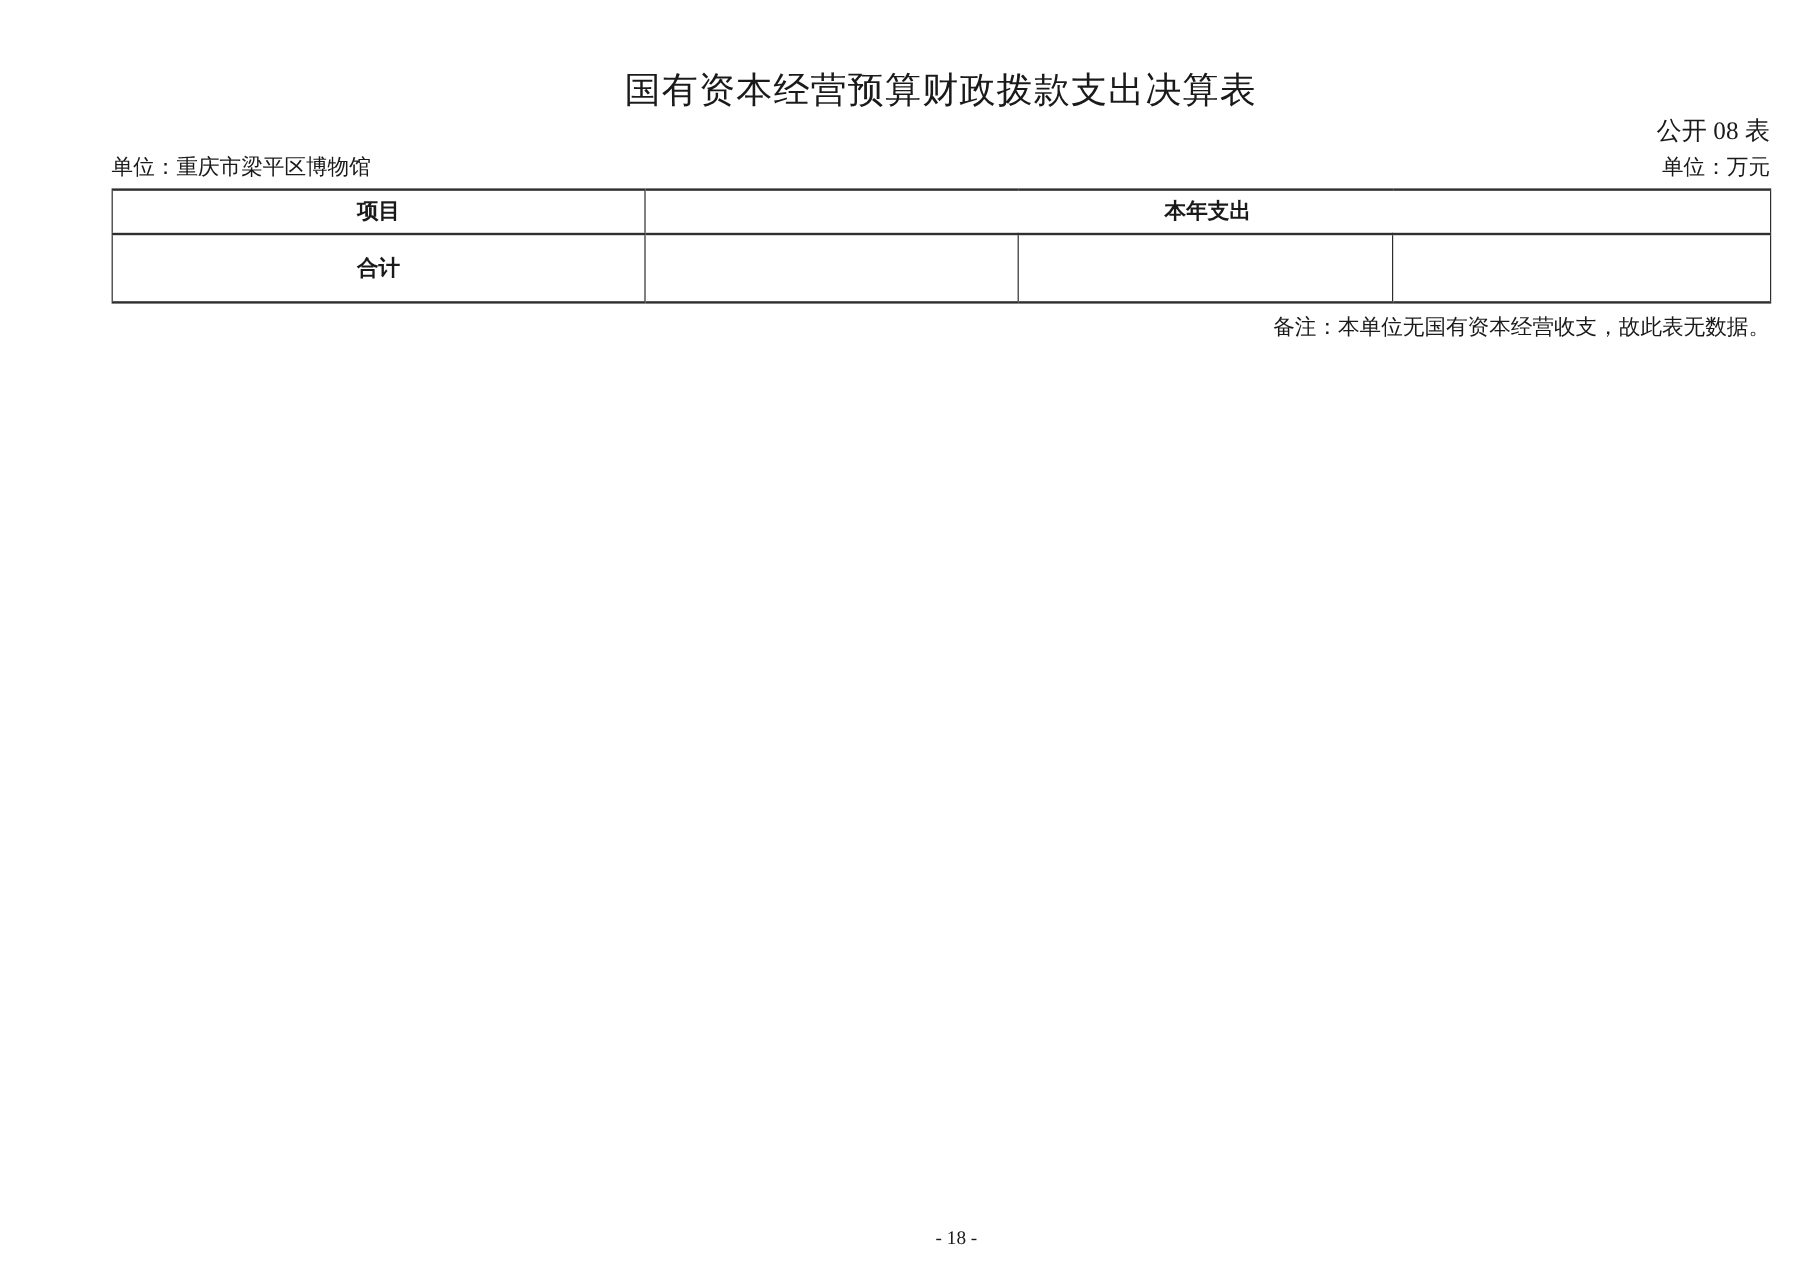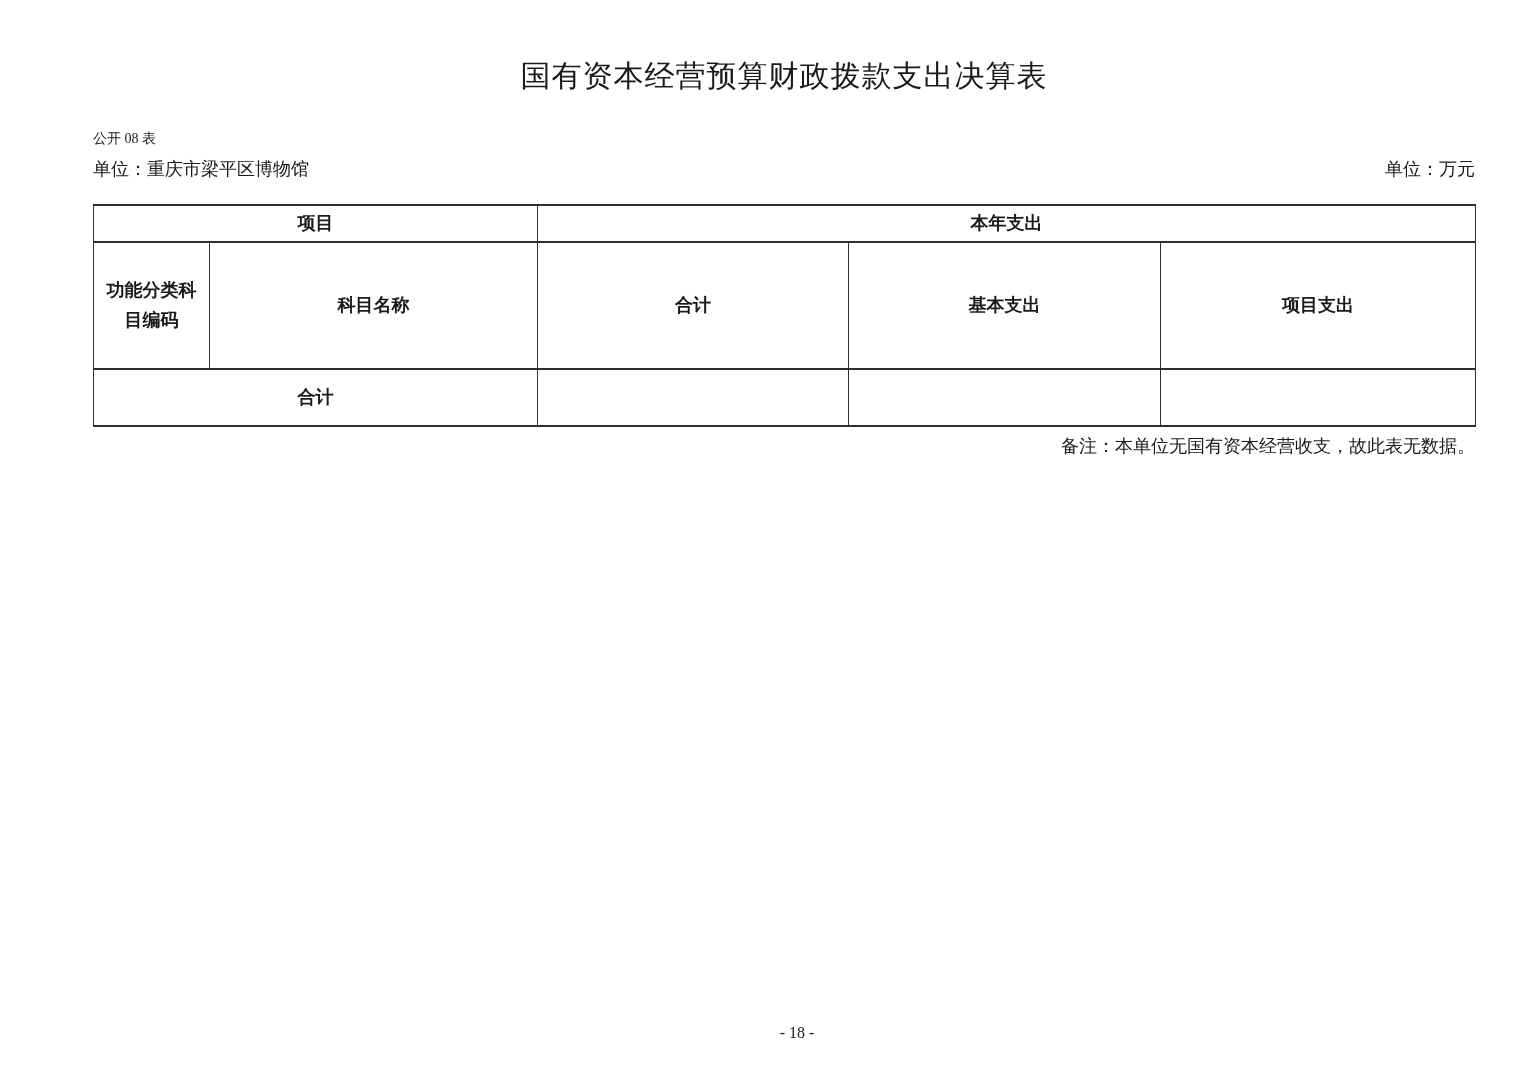--- a/index.html
+++ b/index.html
@@ -21,35 +21,35 @@
   .doc-title {
     margin-top: 56px;
     font-size: 30px;
     line-height: 40px;
     font-weight: 400;
     text-align: center;
     font-family: "Liberation Serif", "DejaVu Serif", serif;
     letter-spacing: 1px;
   }
   .form-code {
-    margin-top: 30px;
-    font-size: 14px;
+    margin-top: 0;
+    font-size: 21px;
     line-height: 26px;
-    text-align: left;
+    text-align: right;
   }
   .units-row {
     margin-top: 4px;
     display: flex;
     justify-content: space-between;
     align-items: flex-end;
     font-size: 18px;
     line-height: 26px;
   }
   table.budget-table {
-    margin-top: 22px;
+    margin-top: 5px;
     border-collapse: collapse;
     table-layout: fixed;
     width: 1382px;
   }
   table.budget-table td {
     border-left: 1px solid #2f2f2f;
     border-right: 1px solid #2f2f2f;
     border-top: 2px solid #2f2f2f;
     border-bottom: 2px solid #2f2f2f;
     text-align: center;
@@ -100,27 +100,20 @@
       <col style="width:328px">
       <col style="width:311px">
       <col style="width:312px">
       <col style="width:315px">
     </colgroup>
     <tbody>
       <tr class="row-group">
         <td colspan="2">项目</td>
         <td colspan="3">本年支出</td>
       </tr>
-      <tr class="row-header">
-        <td>功能分类科目编码</td>
-        <td>科目名称</td>
-        <td>合计</td>
-        <td>基本支出</td>
-        <td>项目支出</td>
-      </tr>
       <tr class="row-data">
         <td colspan="2">合计</td>
         <td></td>
         <td></td>
         <td></td>
       </tr>
     </tbody>
   </table>
 
   <div class="note">备注：本单位无国有资本经营收支，故此表无数据。</div>

